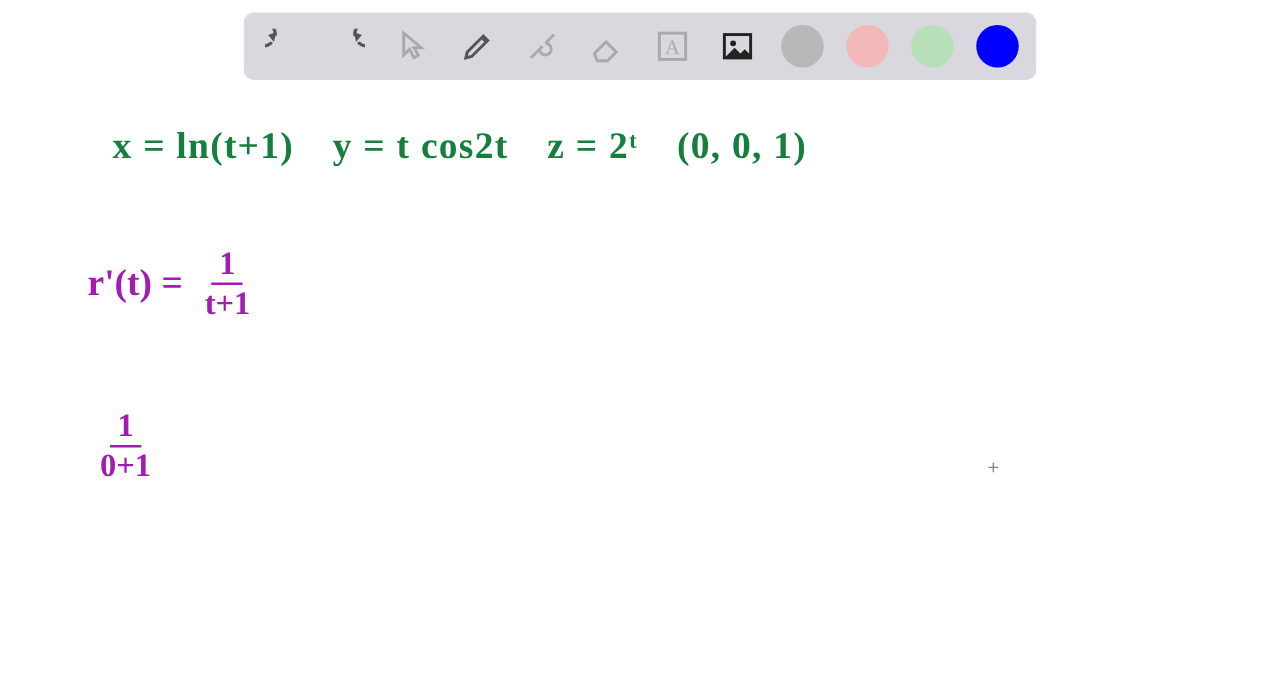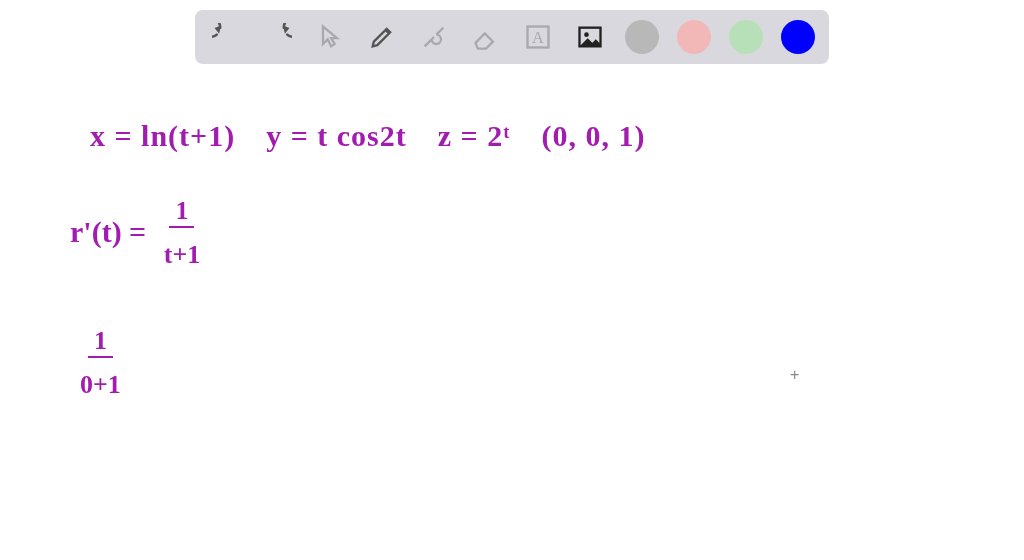--- a/index.html
+++ b/index.html
@@ -47,37 +47,37 @@
     left: 0;
     right: 0;
     bottom: 0;
   }
   .hw {
     position: absolute;
     font-family: 'Comic Sans MS', 'Segoe Script', cursive;
     font-weight: 600;
     white-space: nowrap;
   }
-  .hw.black { color: #a21caf; margin-top: 19px; }
+  .hw.black { color: #15803d; }
   .hw.blue { color: #a21caf; }
   .line1 { top: 20px; left: 90px; font-size: 30px; letter-spacing: 1px; }
   .line2 { top: 120px; left: 70px; font-size: 30px; }
   .line3 { top: 250px; left: 70px; font-size: 30px; }
   .frac {
     display: inline-flex;
     flex-direction: column;
     align-items: center;
     vertical-align: middle;
     line-height: 1;
     margin: 0 4px;
     position: relative;
     top: -2px;
   }
   .frac .num { border-bottom: 2.5px solid currentColor; padding: 0 6px 2px; font-size: 26px;}
-  .frac .den { padding: 14px 6px 0; font-size: 26px;}
+  .frac .den { padding: 2px 6px 0; font-size: 26px;}
   .cursor-cross {
     position: absolute;
     top: 286px;
     left: 790px;
     font-size: 16px;
     color: #888;
   }
 </style>
 </head>
 <body>

